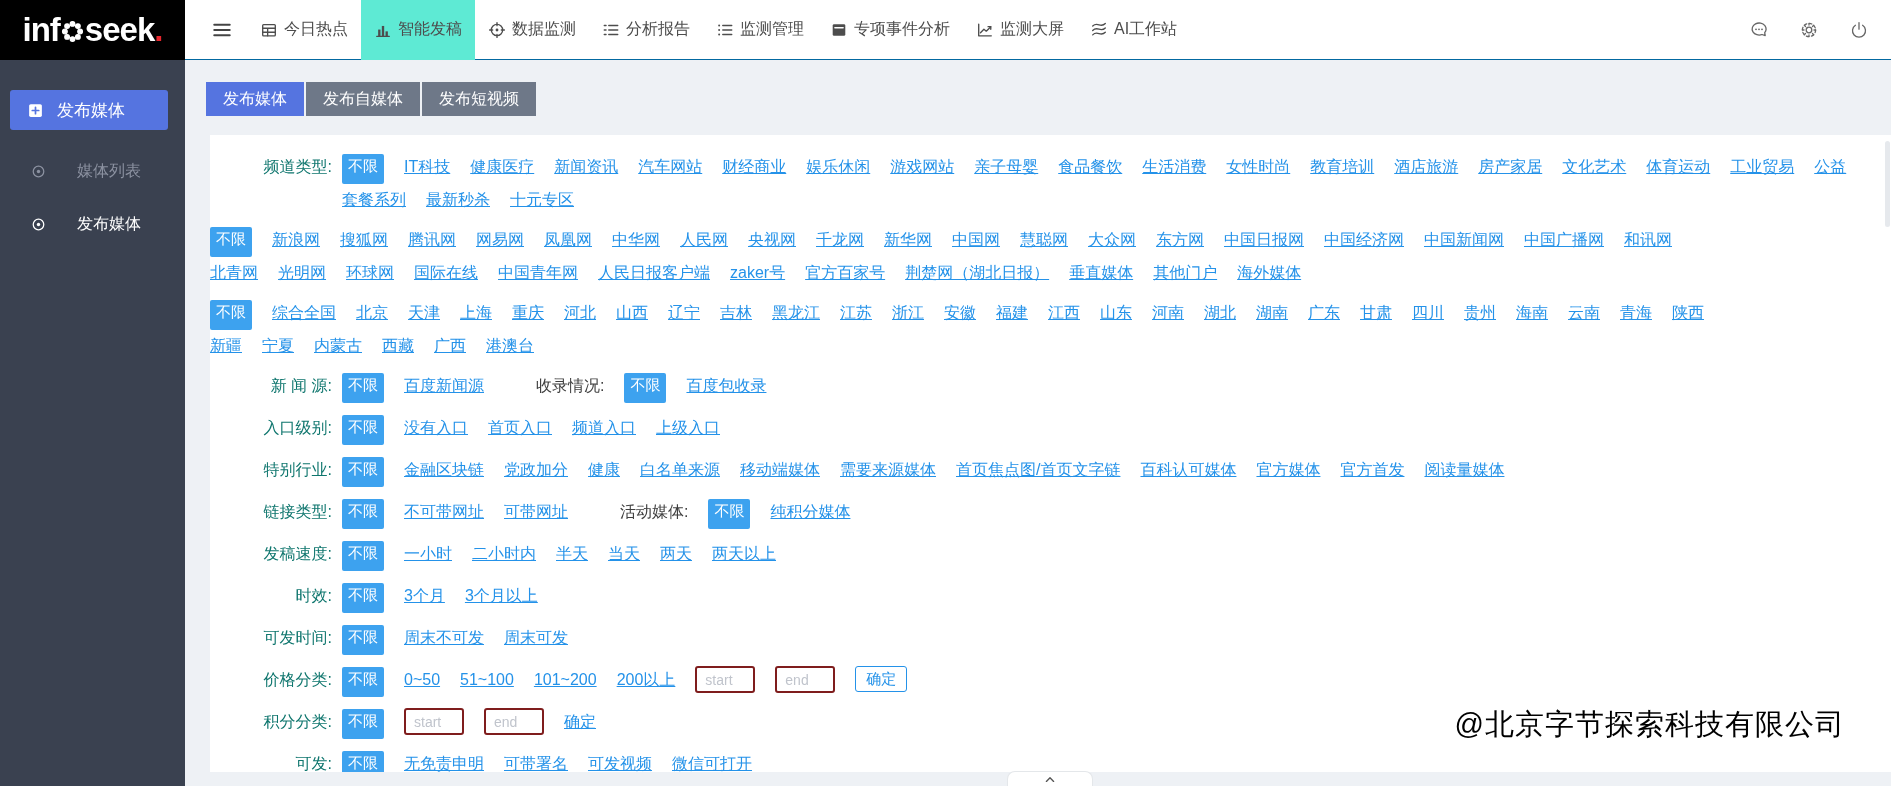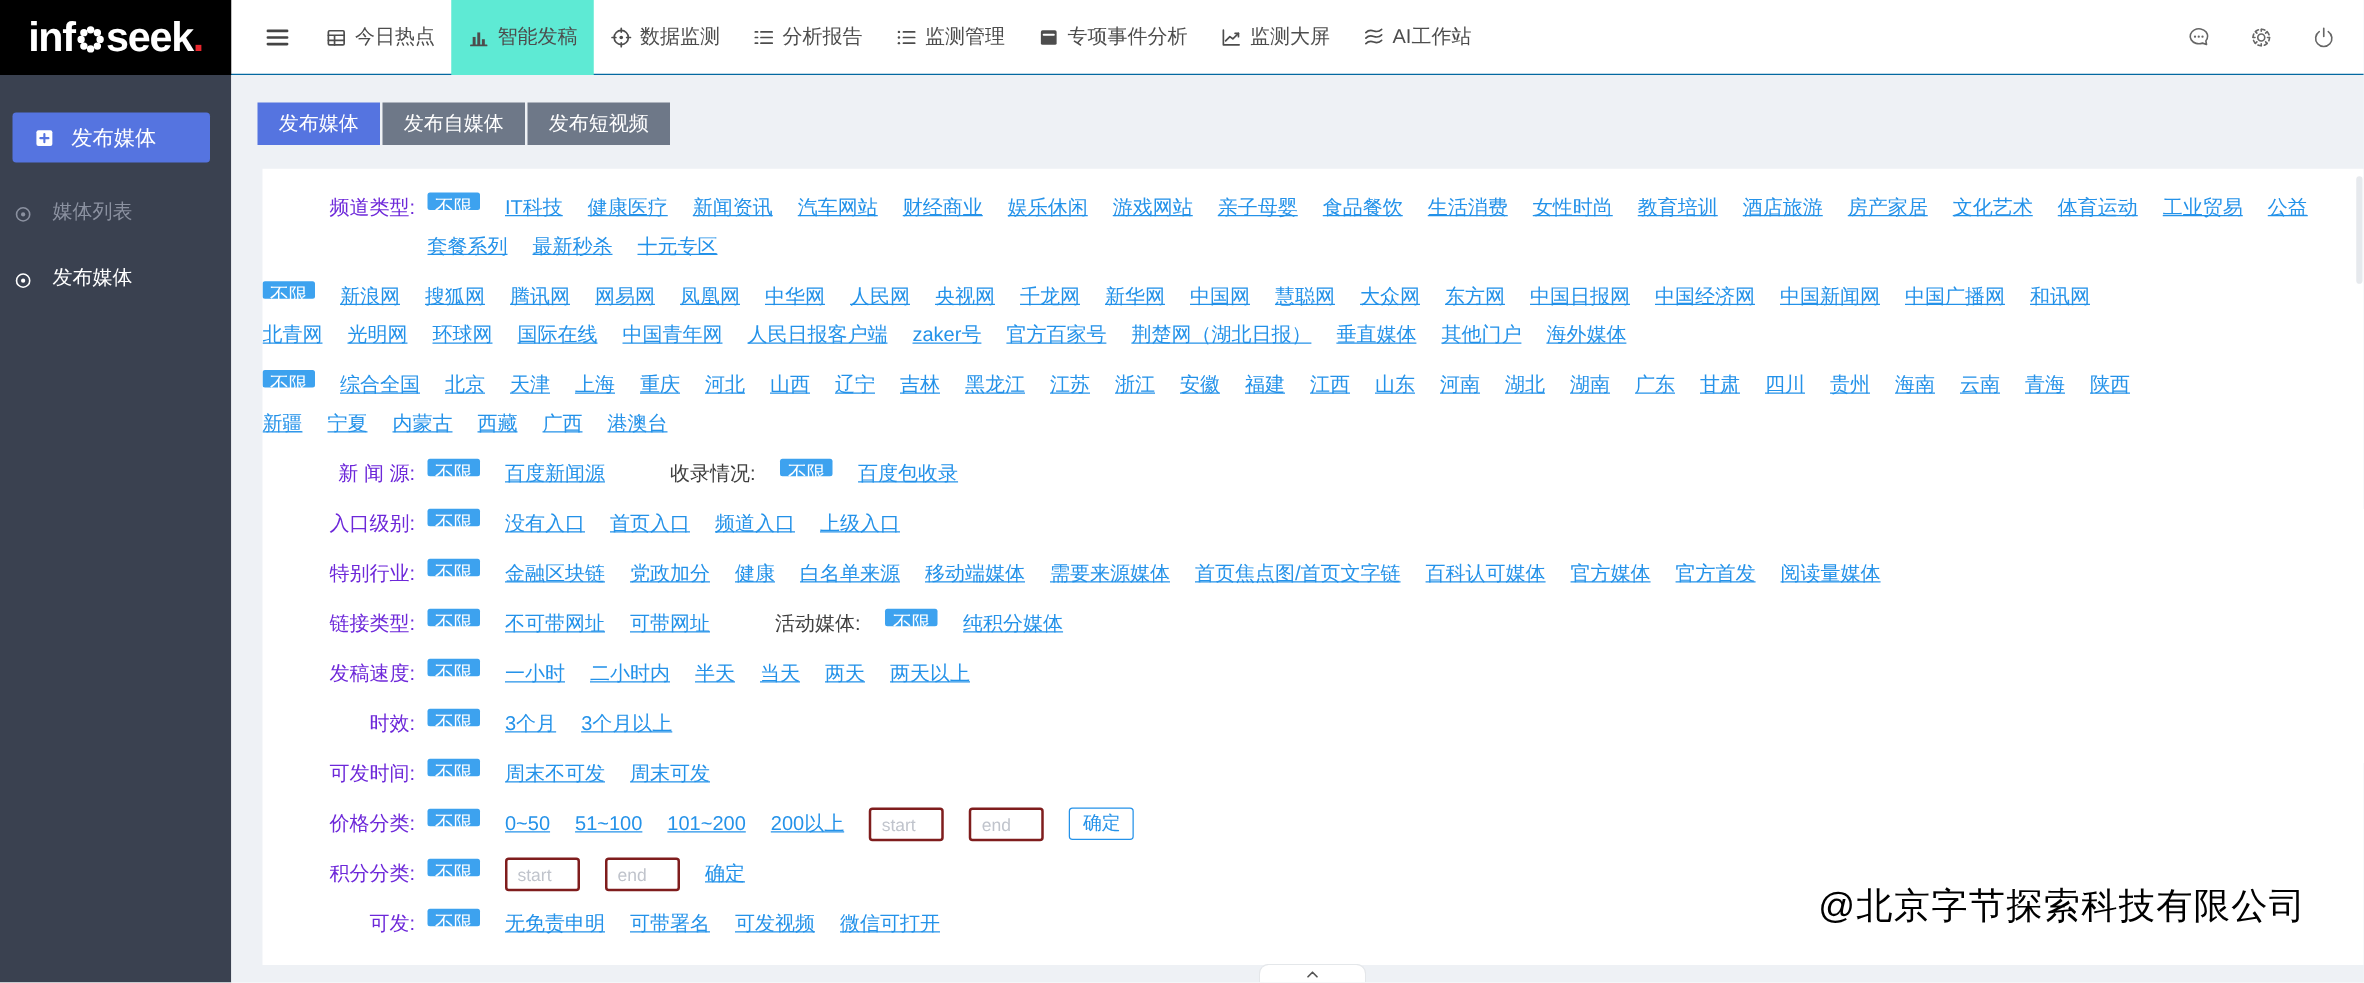--- a/index.html
+++ b/index.html
@@ -20,36 +20,36 @@
 .nav-item .icon{color:#4d4d4d}
 .nav-item.active{background:#5eead4}
 .top-actions{margin-left:auto;display:flex;align-items:center;gap:30px;padding-right:22px}
 .top-action{color:#666;cursor:pointer;display:flex}
 .top-action svg{width:20px;height:20px;stroke-width:1.3}
 
 
 .sidebar{position:absolute;top:60px;left:0;bottom:0;width:185px;background:#3a4150}
 .add-btn{margin:30px 0 0 10px;width:158px;height:40px;background:#5574e0;border-radius:3px;color:#fff;font-size:17px;display:flex;align-items:center;gap:13px;padding-left:17px;cursor:pointer}
 .add-btn .icon svg{width:17px;height:17px}
-.side-item{display:flex;gap:15px;padding-left:10px;margin-top:29px;font-size:16px;color:#8b91a0;height:24px;cursor:pointer}
+.side-item{display:flex;align-items:center;gap:30px;padding-left:30px;margin-top:29px;font-size:16px;color:#8b91a0;height:24px;cursor:pointer}
 .side-item.active{color:#fff}
 .side-item .icon svg{width:17px;height:17px}
 
 
 .main{position:absolute;left:185px;top:60px;right:0;bottom:0;background:#eef1f5}
 .tabs{position:absolute;left:21px;top:22px;display:flex}
 .tab{height:34px;padding:0 17px;background:#6e7888;color:#fff;font-size:16px;display:flex;align-items:center;margin-right:2px;cursor:pointer;white-space:nowrap}
 .tab.active{background:#5574e0}
 .card{position:absolute;left:25px;top:75px;right:0;bottom:14px;background:#fff;overflow:hidden}
 .filters{padding-top:16px}
 .filter-row{display:flex;margin-bottom:9px}
-.row-label{width:132px;min-width:132px;text-align:right;color:#6d28d9;font-size:16px;line-height:31px;padding-right:10px;white-space:nowrap}
+.row-label{width:132px;min-width:132px;text-align:right;color:#0f766e;font-size:16px;line-height:31px;padding-right:10px;white-space:nowrap}
 .row-items{display:flex;flex-wrap:wrap;align-items:flex-start;column-gap:20px;row-gap:0;max-width:1510px}
 .group-label{color:#3f3f3f;font-size:16px;line-height:31px;margin-left:32px;white-space:nowrap}
-.chip{height:14px;line-height:24px;margin-top:3px;padding:0 6px;background:#3da2ef;color:#fff;font-size:15px;border-radius:2px;cursor:pointer;white-space:nowrap}
+.chip{height:30px;line-height:24px;margin-top:3px;padding:0 6px;background:#3da2ef;color:#fff;font-size:15px;border-radius:2px;cursor:pointer;white-space:nowrap}
 .opt{color:#2492e9;font-size:16px;line-height:31px;text-decoration:underline;cursor:pointer;white-space:nowrap}
 .range-input{width:60px;height:27px;margin-top:2px;border:2px solid #7f1d1d;border-radius:3px;padding:0 8px;font-size:14px;color:#0f766e;outline:none}
 .range-input::placeholder{color:#c0c4cc}
 .confirm-btn{height:26px;line-height:24px;margin-top:2px;padding:0 10px;border:1px solid #2492e9;color:#2492e9;border-radius:3px;font-size:15px;cursor:pointer;background:#fff}
 .confirm-link{color:#2492e9;font-size:16px;line-height:31px;text-decoration:underline;cursor:pointer}
 .watermark{position:absolute;right:46px;top:570px;font-size:29px;color:#000;font-weight:500;letter-spacing:1px;white-space:nowrap}
 .scroll-thumb{position:absolute;right:1px;top:6px;width:5px;height:86px;background:#e6e9ed;border-radius:3px}
 .collapse{position:absolute;left:865px;transform:translateX(-50%);bottom:0;width:86px;height:15px;background:#fff;border:1px solid #e4e7ea;border-bottom:none;border-radius:8px 8px 0 0;display:flex;align-items:flex-start;justify-content:center;color:#555;cursor:pointer}
 .collapse svg{width:16px;height:16px;margin-top:-1px}
 </style>

